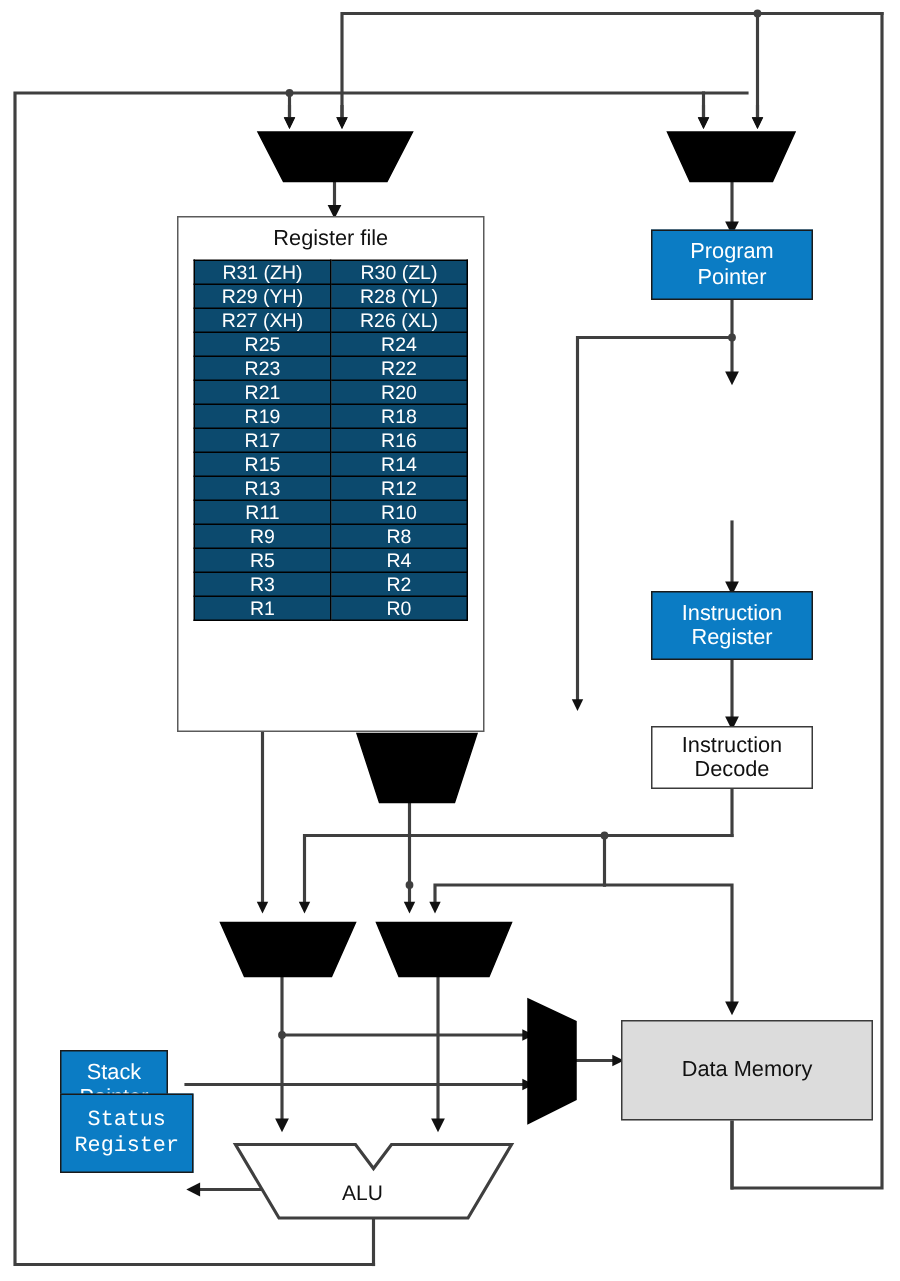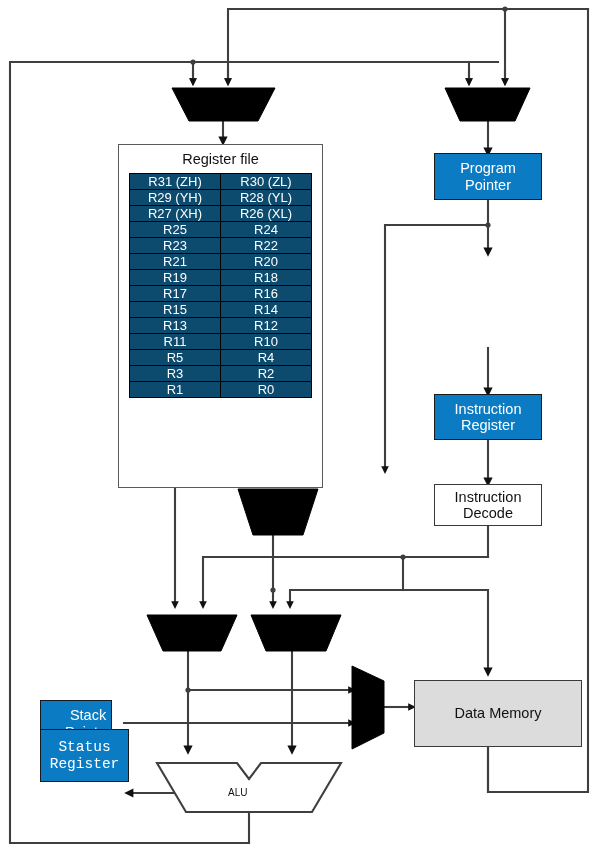--- a/index.html
+++ b/index.html
@@ -7,21 +7,21 @@
   #stage{position:relative;width:600px;height:854px;background:#fff;overflow:hidden;}
   #wires{position:absolute;left:0;top:0;width:600px;height:854px;}
   .blk{position:absolute;box-sizing:border-box;display:flex;align-items:center;justify-content:center;text-align:center;line-height:1.12;}
   .blue{background:#0b7cc4;border:1.5px solid #1a1a1a;color:#ffffff;font-size:14.5px;}
   .gray{background:#dcdcdc;border:1.5px solid #3a3a3a;color:#111111;font-size:14.5px;}
   .white{background:#ffffff;border:1.5px solid #3a3a3a;color:#111111;font-size:14.5px;}
   .rfbox{position:absolute;background:#ffffff;border:1.5px solid #5a5a5a;box-sizing:border-box;}
   .rftitle{position:absolute;width:100%;text-align:center;font-size:14.5px;color:#111;top:6px;left:0;}
   .rfgrid{position:absolute;left:10px;top:28px;width:calc(100% - 20px);border-collapse:collapse;}
   .rfgrid td{background:#0c4a6e;border:1.2px solid #000000;color:#ffffff;font-size:13px;text-align:center;height:13.1px;padding:0;width:50%;}
-  .alulabel{position:absolute;font-size:10px;color:#111;}
+  .alulabel{position:absolute;font-size:14px;color:#111;}
 </style>
 </head>
 <body>
 
 <div id="stage">
 
   <svg id="wires" viewBox="0 0 600 854" xmlns="http://www.w3.org/2000/svg">
     <defs>
       <marker id="ah" markerWidth="9" markerHeight="9" refX="4.2" refY="4.4" orient="auto" markerUnits="userSpaceOnUse">
         <path d="M0.4,0.6 L8.2,4.4 L0.4,8.2 z" fill="#111"></path>
@@ -154,20 +154,24 @@
           </tr>
           <tr>
             <td>R13</td>
             <td>R12</td>
           </tr>
           <tr>
             <td>R11</td>
             <td>R10</td>
           </tr>
           <tr>
+            <td>R9</td>
+            <td>R8</td>
+          </tr>
+          <tr>
             <td>R5</td>
             <td>R4</td>
           </tr>
           <tr>
             <td>R3</td>
             <td>R2</td>
           </tr>
           <tr>
             <td>R1</td>
             <td>R0</td>
@@ -189,21 +193,21 @@
 
   <div class="blk white" style="left:434px;top:484px;width:108px;height:42px;">
     <span><span>Instruction</span><br>
     <span>Decode</span></span>
   </div>
 
   <div class="blk gray" style="left:414px;top:680px;width:168px;height:67px;">
     <span>Data Memory</span>
   </div>
 
-  <div class="blk blue" style="left:40px;top:700px;width:72px;height:47px;justify-content:flex-end;">
+  <div class="blk blue" style="left:40px;top:700px;width:72px;height:47px;">
     <span><span>Stack</span><br>
     <span>Pointer</span></span>
   </div>
 
   <div class="blk blue" style="left:40px;top:729px;width:89px;height:53px;font-family:Liberation Mono, monospace;">
     <span><span>Status</span><br>
     <span>Register</span></span>
   </div>
 
   <div class="alulabel" style="left:228px;top:787px;">ALU</div>

